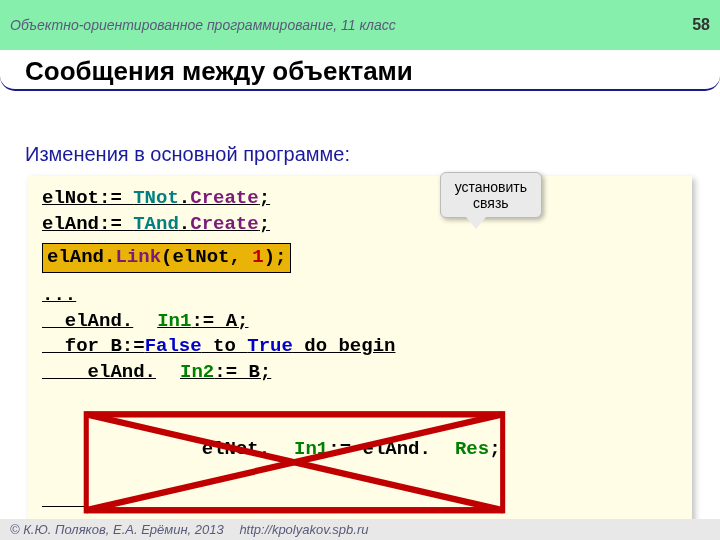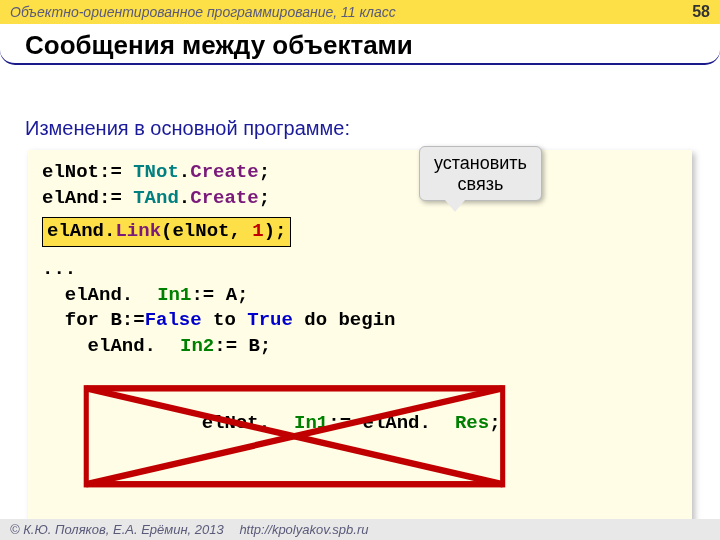--- a/index.html
+++ b/index.html
@@ -5,22 +5,22 @@
   * { margin: 0; padding: 0; box-sizing: border-box; }
   body {
     width: 720px;
     height: 540px;
     background: #fff;
     font-family: Arial, sans-serif;
     position: relative;
     overflow: hidden;
   }
   .header-bar {
-    background: #fde047;
-    padding: 3px 10px;
+    background: #86efac;
+    padding: 16px 10px;
     display: flex;
     justify-content: space-between;
     align-items: center;
     font-style: italic;
     color: #5a5a7a;
     font-size: 14px;
   }
   .header-bar .page-num {
     font-style: normal;
     font-weight: bold;
@@ -46,29 +46,29 @@
     margin: 0 28px;
     background: #fffde6;
     box-shadow: 3px 3px 6px rgba(0,0,0,0.25);
     padding: 10px 14px 14px 14px;
     font-family: "Courier New", monospace;
     font-size: 19px;
     line-height: 1.35;
     font-weight: bold;
     color: #000;
   }
-  .code-line { white-space: pre; }
+  .code-line { white-space: pre; text-decoration: underline; }
   .kw-type { color: #008080; }
   .kw-method { color: #7a1a7a; }
   .kw-blue { color: #0000cc; }
   .kw-num { color: #c00000; }
   .kw-prop { color: #008000; margin-left: 24px; }
   .highlighted-line {
     display: inline-block;
-    background: #fde047;
+    background: #eab308;
     border: 1px solid #000;
     padding: 1px 4px;
     margin-top: 6px;
   }
   .crossed {
     position: relative;
     display: inline-block;
   }
   .crossed svg {
     position: absolute;
@@ -78,21 +78,21 @@
     height: calc(100% + 4px);
     pointer-events: none;
   }
   .callout {
     position: absolute;
     background: #eaeaea;
     border: 1px solid #bbb;
     border-radius: 6px;
     padding: 6px 14px;
     font-family: Arial, sans-serif;
-    font-size: 18px;
+    font-size: 14px;
     font-weight: normal;
     text-align: center;
     color: #000;
     box-shadow: 2px 2px 5px rgba(0,0,0,0.3);
     line-height: 1.15;
   }
   .callout .tail {
     position: absolute;
     width: 0; height: 0;
   }

